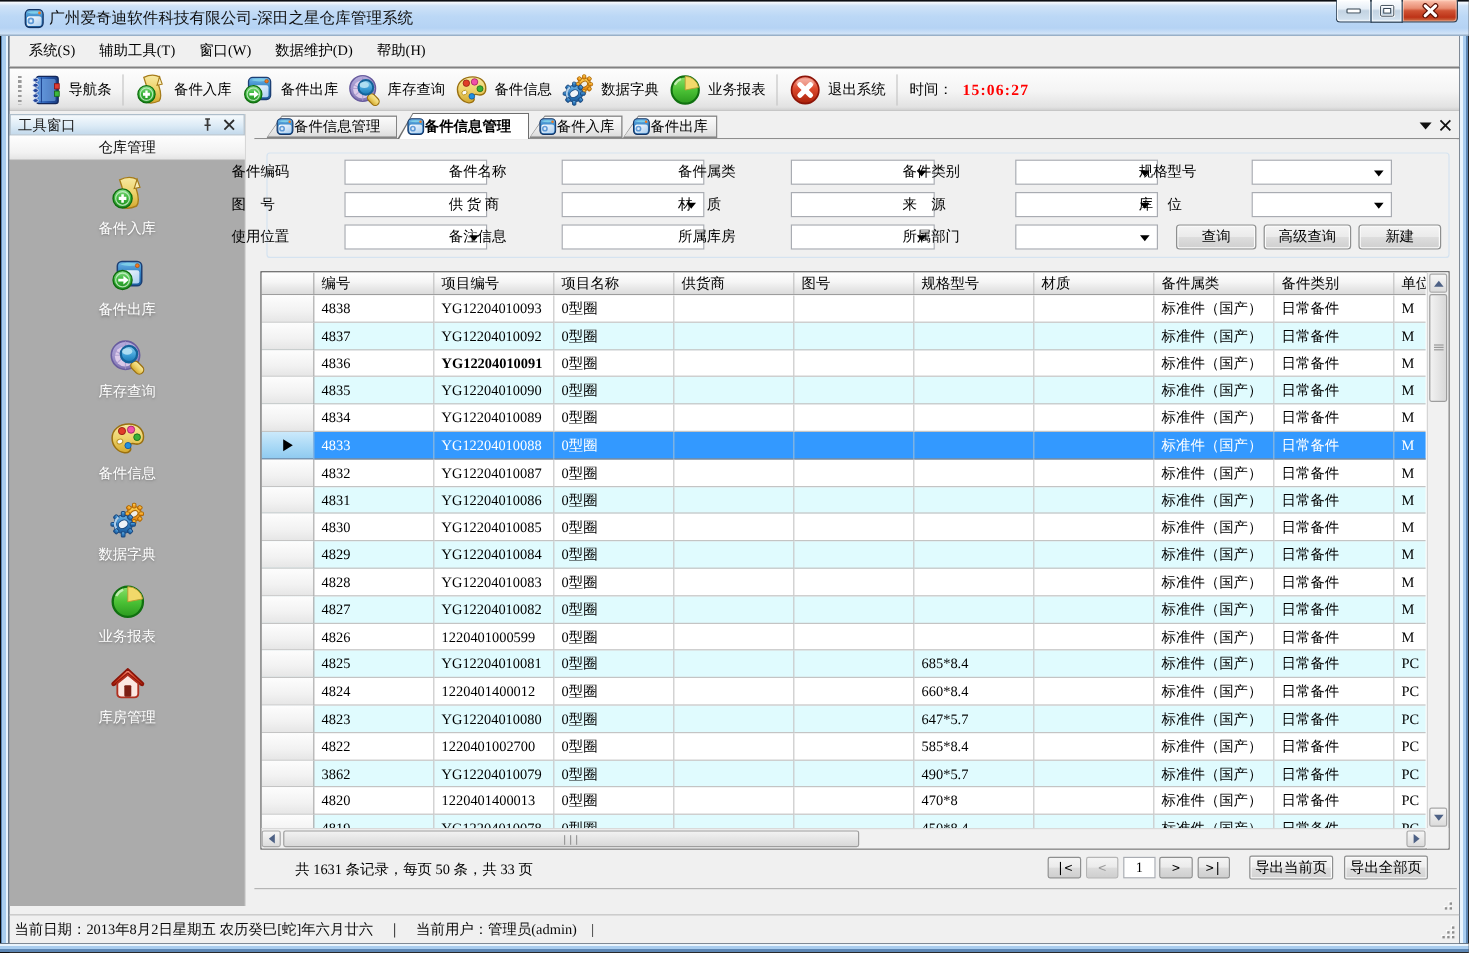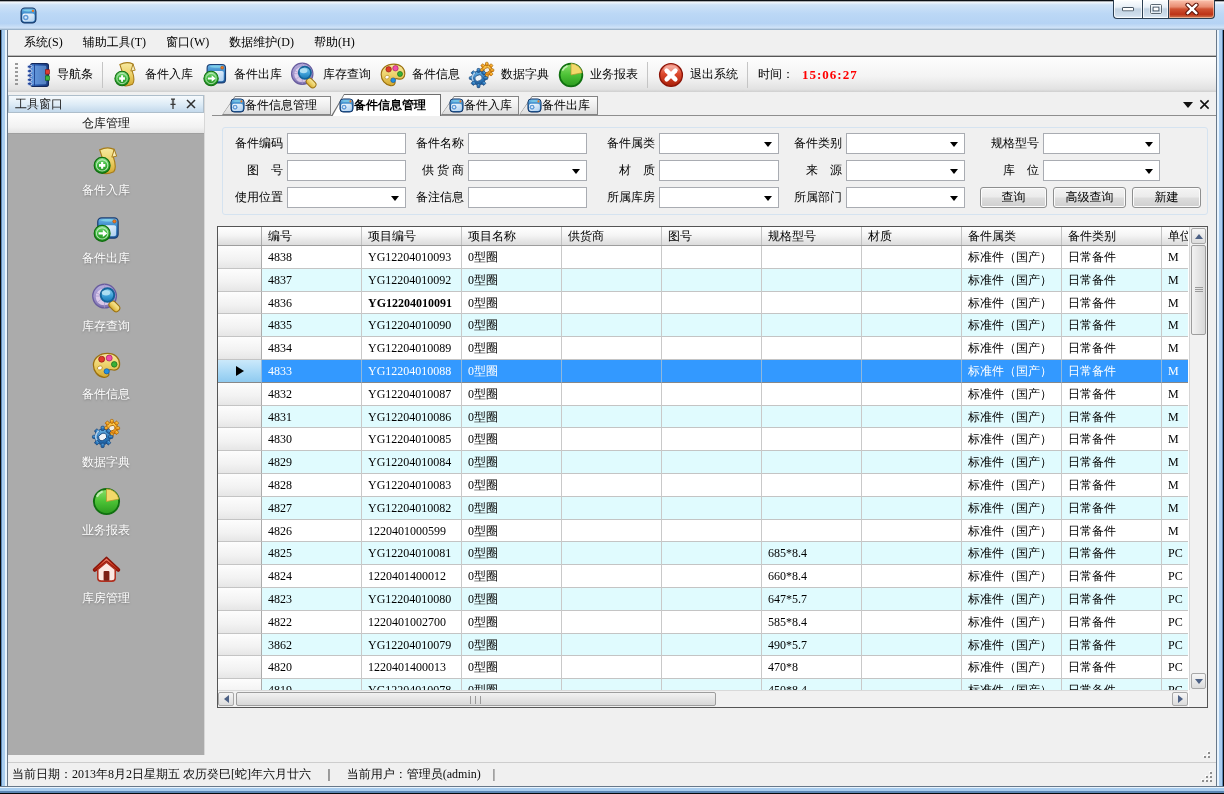--- a/index.html
+++ b/index.html
@@ -81,21 +81,21 @@
   .tab.active{height:22px;bottom:-1px;}
   .tab.active .shape{background:#6e6e6e;}
   .tab.active .shape i{background:#ffffff;bottom:-1px;}
   .tab .inner{position:relative;display:flex;align-items:center;gap:0;padding-left:8px;white-space:nowrap;overflow:hidden;}
   .tab.active .inner{font-weight:bold;}
   .tabctl{position:absolute;top:4px;width:13px;height:13px;display:flex;align-items:center;justify-content:center;cursor:pointer;}
 
   
   .page{position:absolute;left:0;top:22px;width:1002px;height:638px;background:#f0f0f0;}
   .groupbox{position:absolute;left:10px;top:11px;width:986px;height:88px;border:1px solid #d5e3f0;border-radius:3px;}
-  .f-label{position:absolute;height:21px;line-height:21px;text-align:right;white-space:pre;}
+  .f-label{position:absolute;height:21px;line-height:21px;text-align:left;white-space:pre;}
   .f-field{position:absolute;height:21px;background:#fff;border:1px solid #a9acb2;}
   .f-field .arrow{position:absolute;right:6px;top:8px;width:0;height:0;
     border-left:4.5px solid transparent;border-right:4.5px solid transparent;border-top:5px solid #000;}
   .btn{position:absolute;height:21px;border:1px solid #8e8f8f;border-radius:3px;color:#000;
     background:linear-gradient(180deg,#f4f4f4 0%,#ebebeb 48%,#dddddd 52%,#cfcfcf 100%);
     display:flex;align-items:center;justify-content:center;cursor:pointer;box-shadow:inset 0 0 0 1px #fcfcfc;}
 
   
   .grid{position:absolute;left:5px;top:110px;width:991px;height:482px;border:1px solid #555;background:#fff;}
   .gridclip{position:absolute;left:0;top:0;width:970px;height:463px;overflow:hidden;}
@@ -338,20 +338,21 @@
     </symbol>
   </defs>
 </svg>
 
 <div class="screen noselect">
 
   <div class="abs titlebar">
     <svg class="abs app-icon" width="17" height="17" viewBox="0 0 16 16">
         <use href="#sym-tabwin"></use>
       </svg>
+    <div class="abs title-text">广州爱奇迪软件科技有限公司-深田之星仓库管理系统</div>
     <div class="abs winbtns">
       <div class="winbtn min">
         <svg width="13" height="5" viewBox="0 0 13 5">
             <rect x="1" y="1" width="11" height="3.4" rx=".6" fill="#fff" stroke="#31414f" stroke-width=".9"></rect>
           </svg>
       </div>
       <div class="winbtn max">
         <svg width="13" height="11" viewBox="0 0 13 11">
           <rect x="1" y="1" width="11" height="9" rx="1" fill="none" stroke="#fff" stroke-width="2.2"></rect>
           <rect x="1" y="1" width="11" height="9" rx="1" fill="none" stroke="#31414f" stroke-width=".8"></rect>
@@ -923,20 +924,30 @@
                   <b style="margin:0 1px"></b>
                 </div>
               </div>
             <div class="sb-btn" style="right:0;top:1px;width:16px;height:14px;">
                 <span class="tri-r"></span>
               </div>
           </div>
           <div class="sbcorner"></div>
         </div>
 
+        <div class="pager">
+          <div class="pg-summary">共 1631 条记录，每页 50 条，共 33 页</div>
+          <div class="pg-btn" style="left:661px;">|&lt;</div>
+          <div class="pg-btn disabled" style="left:693px;width:27px;">&lt;</div>
+          <input class="pg-input" style="left: 724px;" value="1">
+          <div class="pg-btn" style="left:754px;">&gt;</div>
+          <div class="pg-btn" style="left:786px;width:27px;">&gt;|</div>
+          <div class="pg-export" style="left:829px;width:70px;">导出当前页</div>
+          <div class="pg-export" style="left:908px;width:70px;">导出全部页</div>
+        </div>
 
         <div class="netgrip" style="left:988px;top:632px;">
           <i style="right:0;bottom:0;"></i>
             <i style="right:0;bottom:4px;"></i>
             <i style="right:4px;bottom:0;"></i>
         </div>
       </div>
     </div>
   </div>
 

